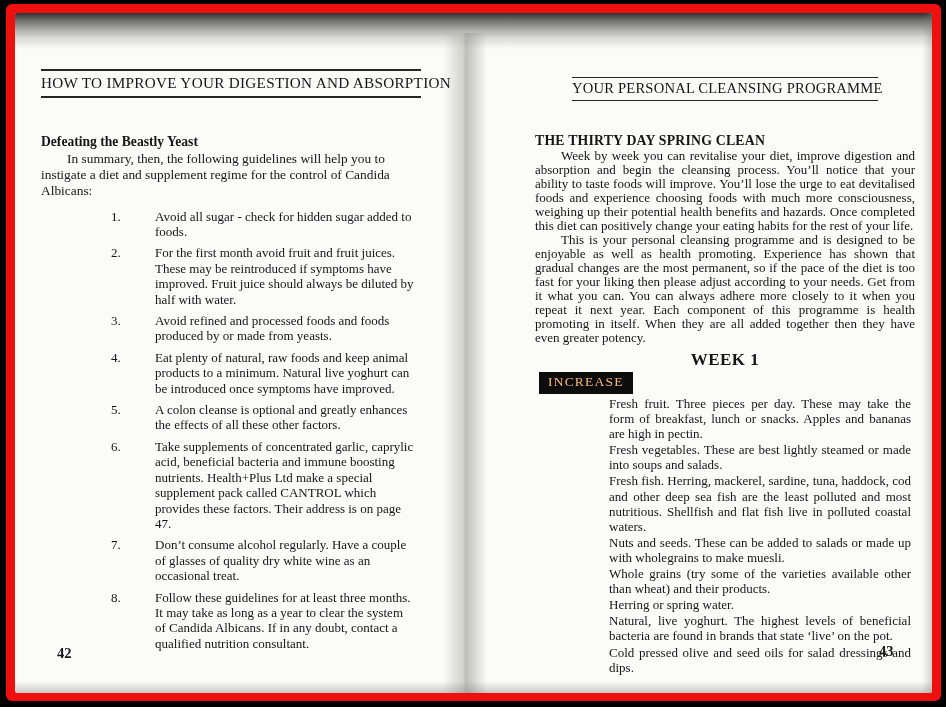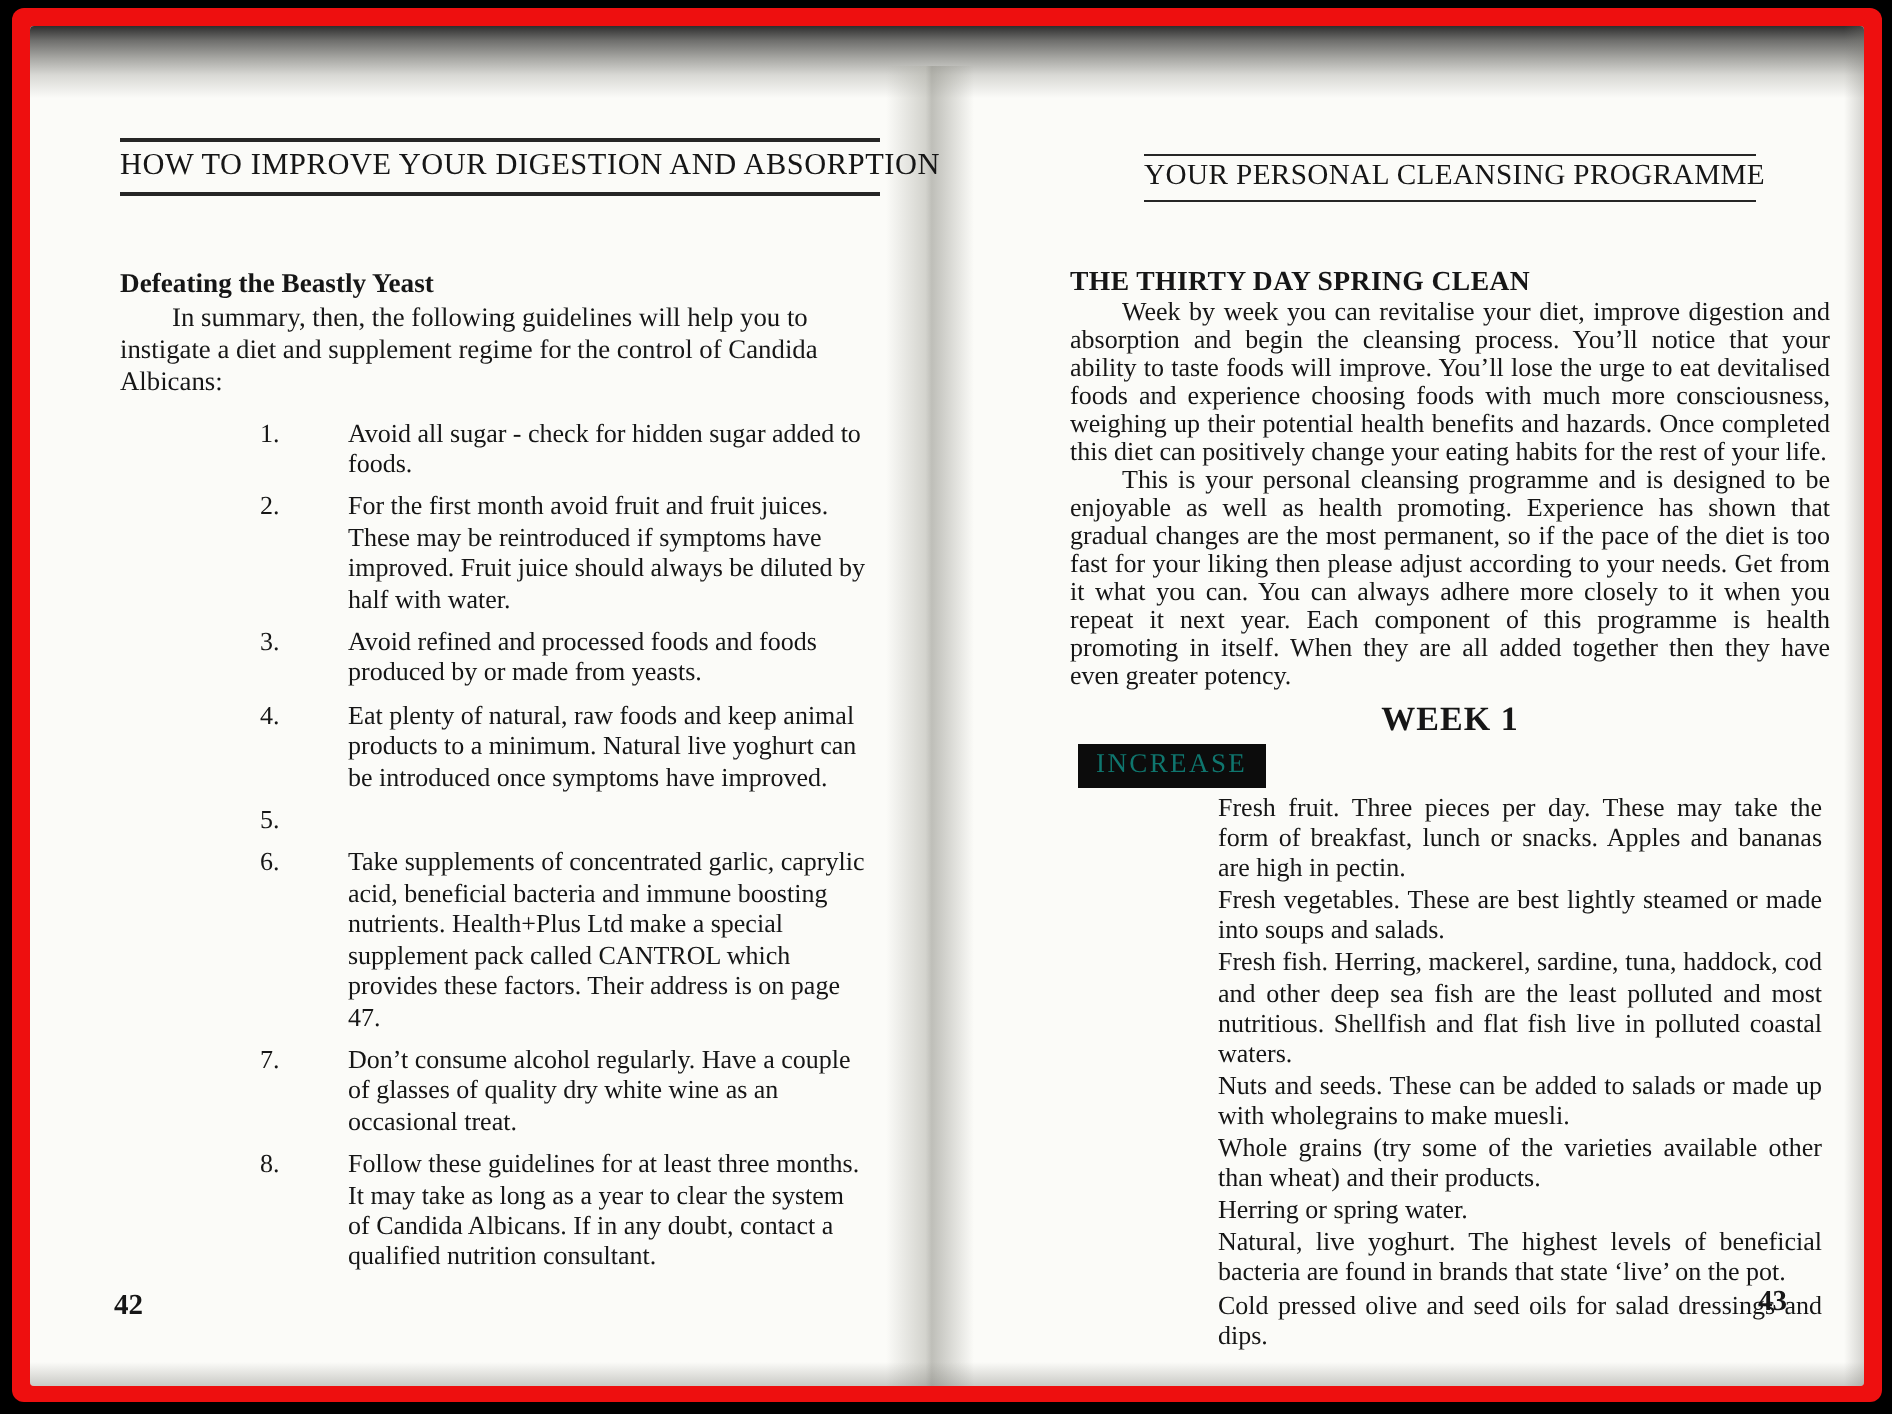--- a/index.html
+++ b/index.html
@@ -38,21 +38,21 @@
     pointer-events:none;
   }
   .right-edge-shadow {
     position:absolute; top:0; bottom:0; right:0; width:10px;
     background:linear-gradient(to left, rgba(120,120,114,0.30), rgba(120,120,114,0));
     pointer-events:none;
   }
 
   
   .page-left {
-    position:absolute; left:45px; top:50px; width:380px;
+    position:absolute; left:26px; top:50px; width:380px;
   }
   .running-head {
     display:block;
     margin:6px auto 0 auto;
     width:100%;
     text-align:center;
     font-size:15.2px;
     letter-spacing:0.3px;
     padding:3px 0 4px 0;
     border-top:2px solid #262626;
@@ -114,21 +114,21 @@
     font-size:17px;
     font-weight:bold;
     margin-top:5px;
     letter-spacing:0.5px;
   }
   .increase-box {
     display:inline-block;
     margin-top:2px;
     margin-left:4px;
     background:#0c0c0c;
-    color:#0f766e;
+    color:#fdba74;
     font-size:13.5px;
     letter-spacing:1.2px;
     padding:2px 9px 4px 9px;
   }
   .food-items {
     margin-top:2px;
     margin-left:74px;
     width:302px;
   }
   .food-item {
@@ -179,20 +179,21 @@
             <span class="g-text">Avoid refined and processed foods and foods produced by or made from yeasts.</span>
           </div>
 
           <div class="g-row">
             <span class="g-num">4.</span>
             <span class="g-text">Eat plenty of natural, raw foods and keep animal products to a minimum. Natural live yoghurt can be introduced once symptoms have improved.</span>
           </div>
 
           <div class="g-row">
             <span class="g-num">5.</span>
+            <span class="g-text">A colon cleanse is optional and greatly enhances the effects of all these other factors.</span>
           </div>
 
           <div class="g-row">
             <span class="g-num">6.</span>
             <span class="g-text">Take supplements of concentrated garlic, caprylic acid, beneficial bacteria and immune boosting nutrients. Health+Plus Ltd make a special supplement pack called CANTROL which provides these factors. Their address is on page 47.</span>
           </div>
 
           <div class="g-row">
             <span class="g-num">7.</span>
             <span class="g-text">Don’t consume alcohol regularly. Have a couple of glasses of quality dry white wine as an occasional treat.</span>

